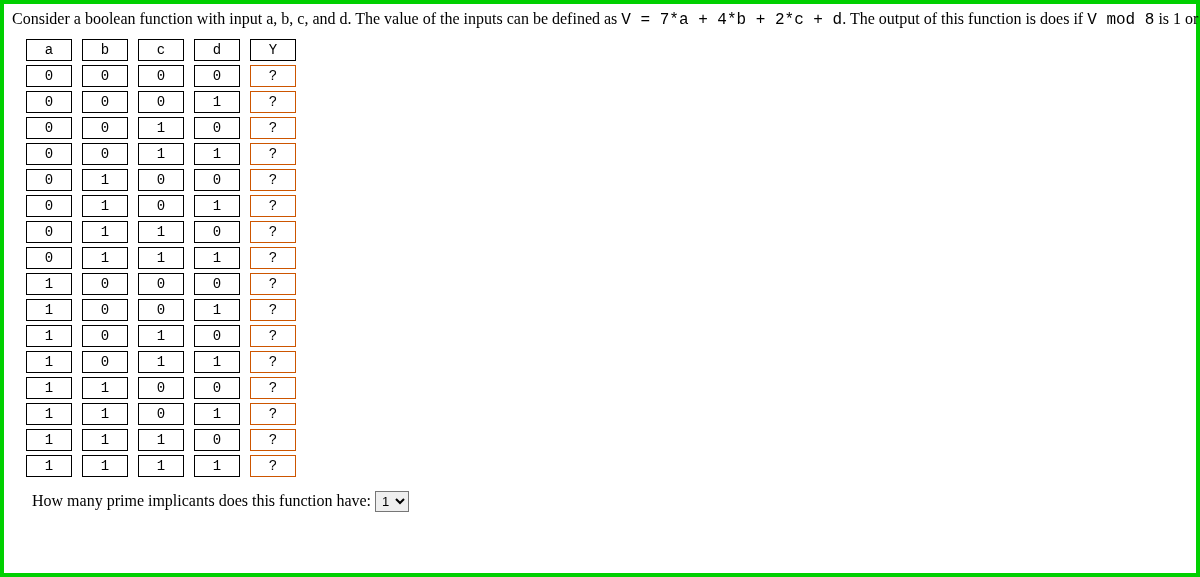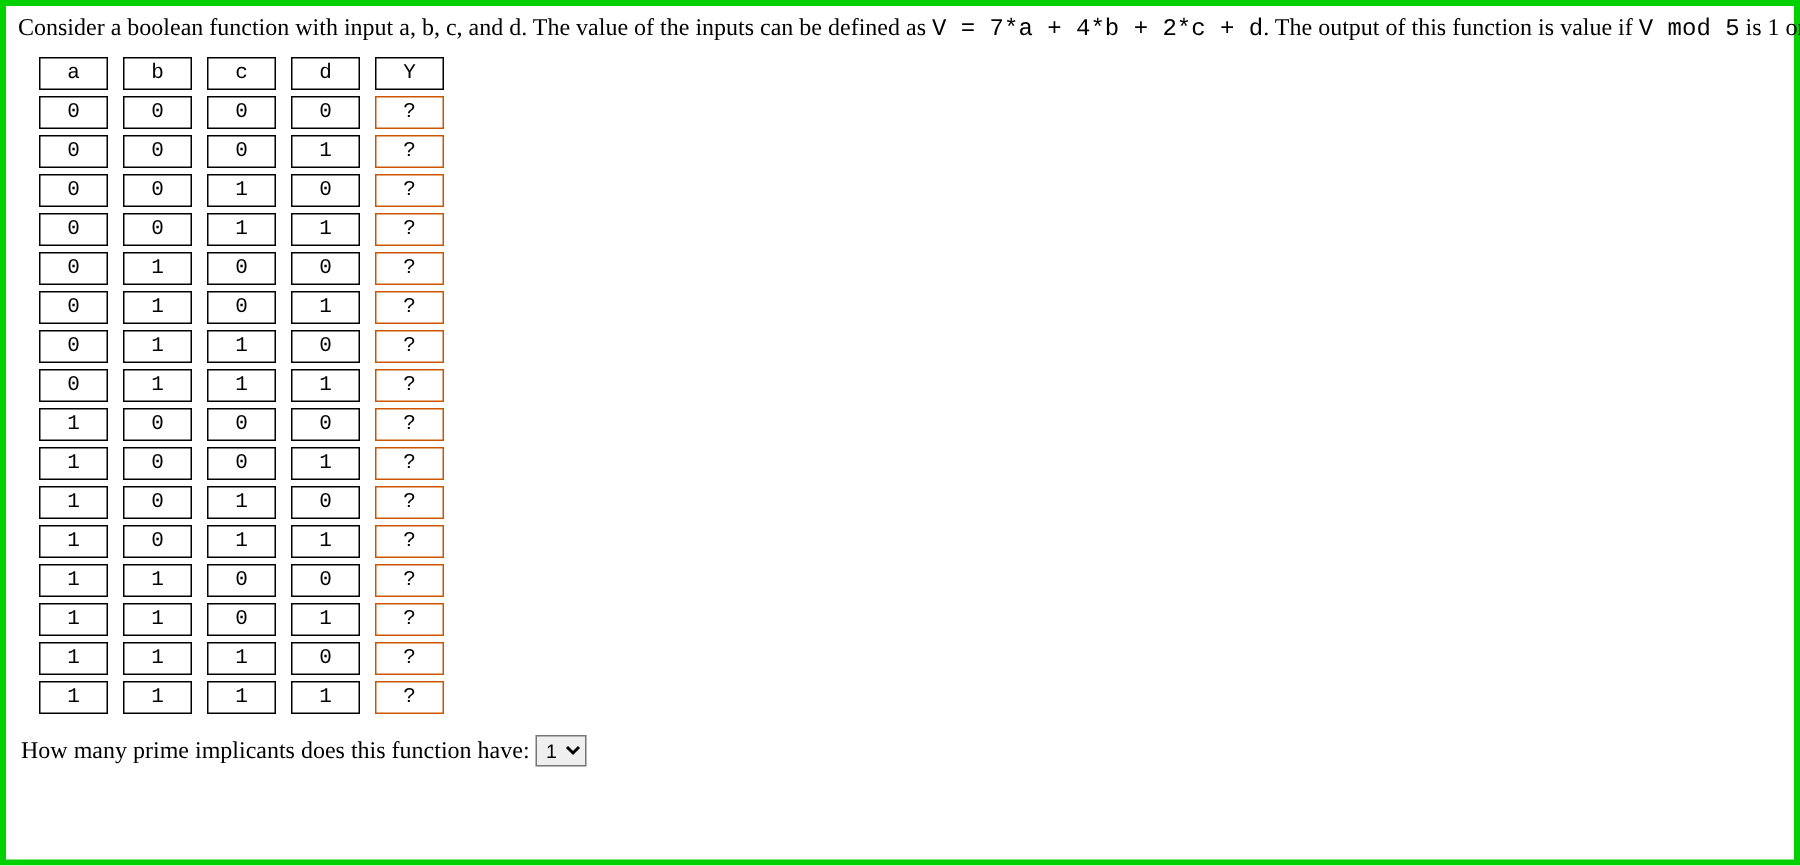--- a/index.html
+++ b/index.html
@@ -44,36 +44,36 @@
     }
     .truth-table td.y-cell {
       border: 1px solid #cc5500;
       color: #000;
     }
     .truth-table td.header {
       font-family: "Courier New", Courier, monospace;
     }
     .question-bottom {
       margin-top: 10px;
-      margin-left: 2px;
+      margin-left: 20px;
       font-size: 16px;
     }
     select.answer-select {
       font-size: 13px;
       border: 1px solid #767676;
       background: #efefef;
       padding: 1px 2px;
     }
   </style>
 </head>
 <body>
 
 <div class="container">
   <div class="question-text">
-    <span>Consider a boolean function with input a, b, c, and d. The value of the inputs can be defined as </span><span class="mono-v">V = 7*a + 4*b + 2*c + d</span><span>. The output of this function is value if </span><span class="mono-v">V mod 5</span><span> is 1 or 2 or 3.</span>
+    <span>Consider a boolean function with input a, b, c, and d. The value of the inputs can be defined as </span><span class="mono-v">V = 7*a + 4*b + 2*c + d</span><span>. The output of this function is does if </span><span class="mono-v">V mod 8</span><span> is 1 or 2 or 3.</span>
   </div>
 
   <table class="truth-table">
     <tbody>
         <tr>
       <td class="header">a</td>
       <td class="header">b</td>
       <td class="header">c</td>
       <td class="header">d</td>
       <td class="header">Y</td>

